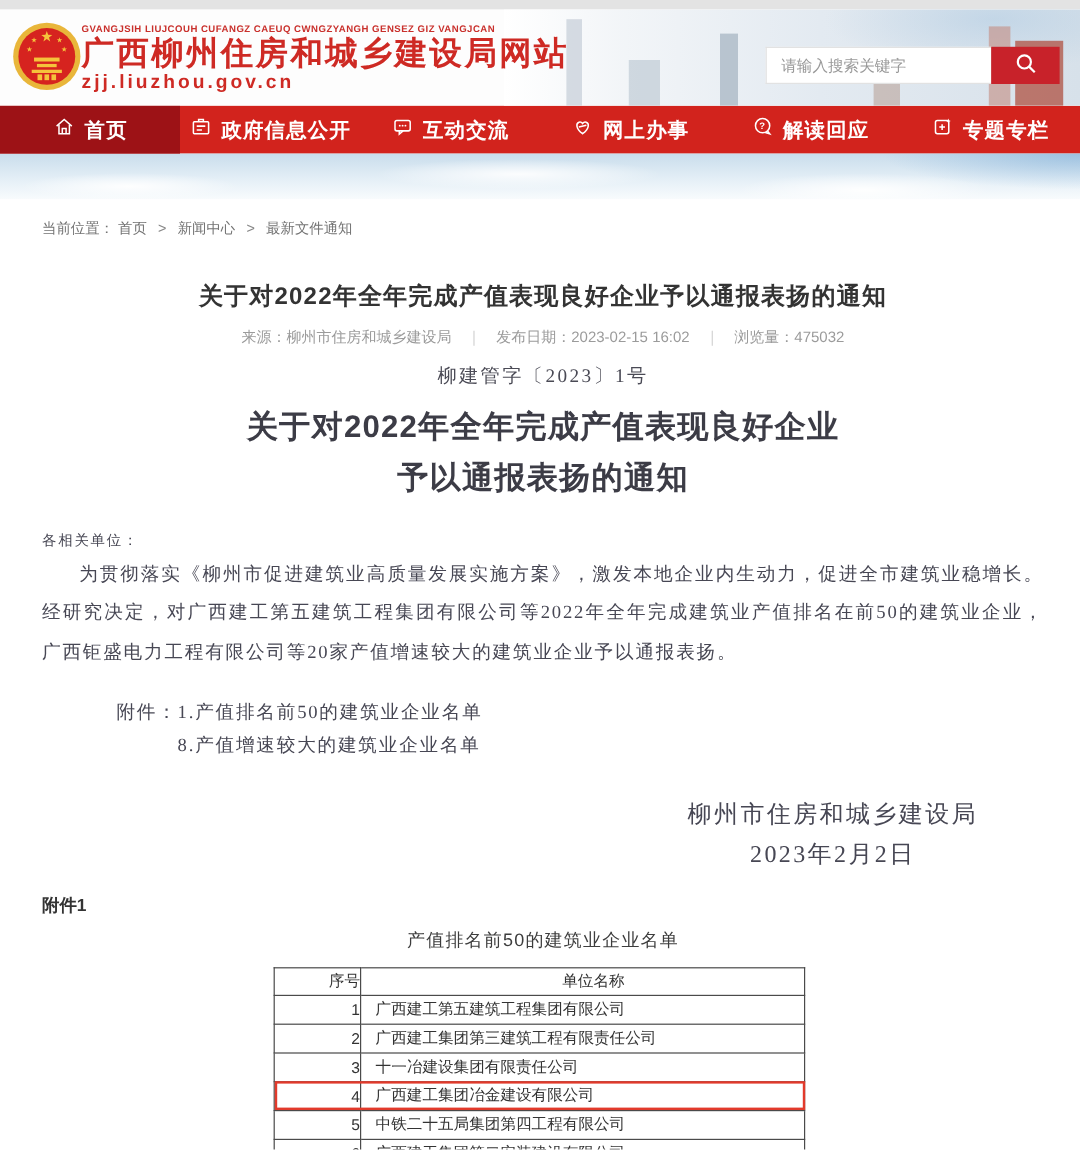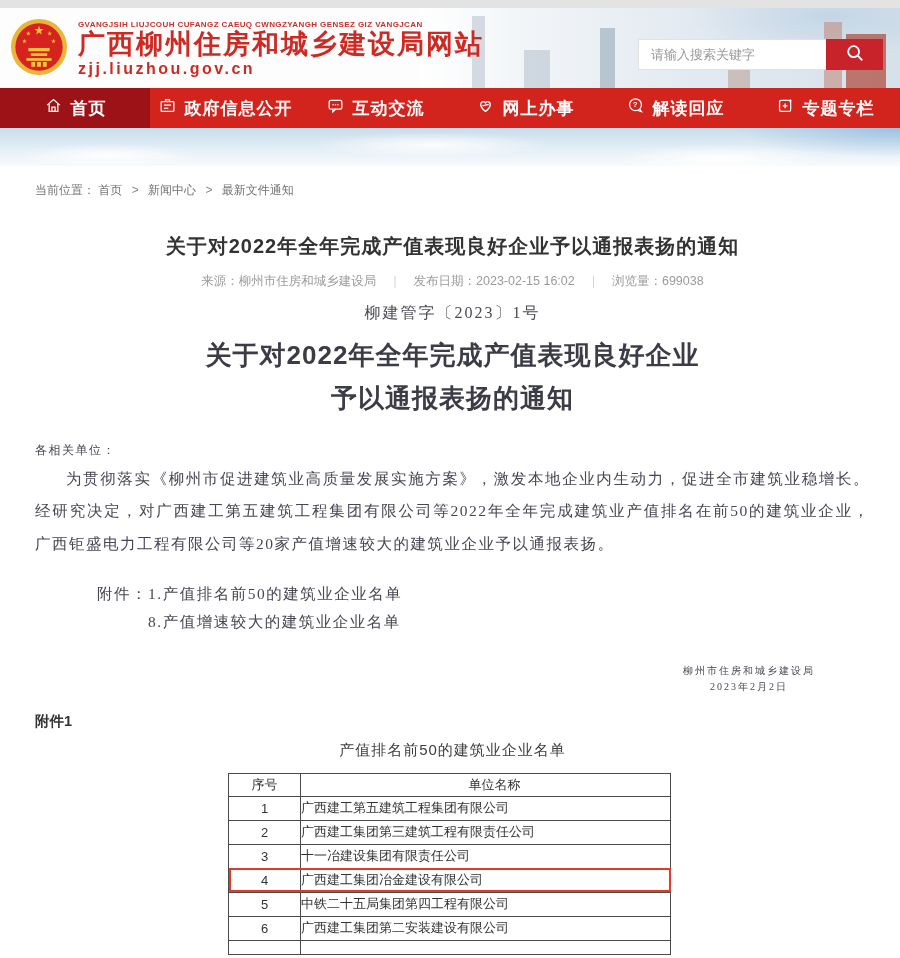--- a/index.html
+++ b/index.html
@@ -15,21 +15,21 @@
       radial-gradient(ellipse 200px 60px at 85% 10%, rgba(176,203,226,.55), transparent 70%),
       linear-gradient(90deg, #ffffff 0%, rgba(234,239,244,.55) 20%, #e3eaf1 55%, #d7e1ea 100%); }
   .bld { position:absolute; bottom:0; opacity:.8; }
   .b1 { right:14px;  width:40px; height:54px; background:#b25a4c; }
   .b2 { right:58px;  width:18px; height:66px; background:#c49288; opacity:.65; }
   .b3 { right:150px; width:22px; height:44px; background:#b9a49a; opacity:.6; }
   .b4 { right:285px; width:15px; height:60px; background:#a7b6c3; opacity:.75; }
   .b5 { right:350px; width:26px; height:38px; background:#bcc8d3; opacity:.65; }
   .b6 { right:415px; width:13px; height:72px; background:#c4cdd7; opacity:.7; }
 
-  .logo-block { position:absolute; left:10px; top:10px; display:flex; gap:10px; cursor:pointer; }
+  .logo-block { position:absolute; left:10px; top:10px; display:flex; cursor:pointer; }
   .logo-text { padding-top:2px; }
   .zhuang-title { font-size:8px; font-weight:bold; color:#c9302c; letter-spacing:.4px; }
   .site-title { font-size:27px; font-weight:bold; color:#ce2a24; letter-spacing:2px; line-height:1.15; }
   .site-url { font-size:16px; font-weight:bold; color:#ce2a24; letter-spacing:2.5px; }
 
   .search-box { position:absolute; left:638px; top:31px; display:flex; z-index:3; }
   .search-input { width:188px; height:31px; border:1px solid #e2e2e2; border-right:none;
     background:#fff; padding:0 12px; font-size:13px; color:#333; outline:none; }
   .search-input::placeholder { color:#999; }
   .search-btn { width:57px; height:31px; background:#c8222a; border:none; cursor:pointer;
@@ -70,32 +70,32 @@
   .doc-body { font-family:"Liberation Serif", serif; color:#474754; }
   .salutation { margin-top:22px; font-size:12px; letter-spacing:1.5px; }
   .doc-paragraph { margin-top:4px; font-size:15.5px; line-height:2.1; text-align:justify;
     text-indent:2em; letter-spacing:1.5px; }
 
   .attachments { margin-top:20px; margin-left:62px; display:flex; font-size:15.5px;
     letter-spacing:1.5px; line-height:1.75; }
   .attach-label { flex:none; }
 
   .signature { margin-top:28px; text-align:right; padding-right:55px; }
-  .signature-block { display:inline-block; text-align:center; font-size:10px;
+  .signature-block { display:inline-block; text-align:center; font-size:20px;
     letter-spacing:2px; line-height:1.65; }
 
   .appendix-label { margin-top:16px; font-size:14.5px; font-weight:bold; color:#333; }
   .table-title { text-align:center; margin-top:10px; font-size:15px; color:#3d3d3d; letter-spacing:1px; }
 
   .rank-table { border-collapse:collapse; margin-top:13px; margin-left:193px; }
   .rank-table th, .rank-table td { border:1px solid #4a4a4a; font-size:13px; color:#333;
     font-weight:normal; }
-  .col-no { width:72px; text-align:center; }
+  .col-no { width:72px; text-align:right; }
   .col-name { width:370px; text-align:center;padding-left:18px; }
-  .rank-table td.cell-name { text-align:left; }
+  .rank-table td.cell-name { text-align:left; padding-left:12px; }
   .rank-table th { height:23px; }
   .rank-table td { height:24px; }
   .row-highlighted { outline:2.5px solid #e23a2b; outline-offset:-2px; }
   .row-sliver td { height:14px; }
 </style>
 </head>
 <body>
 
 <div class="top-strip"></div>
 
@@ -225,21 +225,21 @@
     <span class="crumb">最新文件通知</span>
   </div>
 
   <h1 class="article-title">关于对2022年全年完成产值表现良好企业予以通报表扬的通知</h1>
 
   <div class="article-meta">
     <span>来源：柳州市住房和城乡建设局</span>
     <span class="meta-sep">｜</span>
     <span>发布日期：2023-02-15 16:02</span>
     <span class="meta-sep">｜</span>
-    <span>浏览量：699038</span>
+    <span>浏览量：475032</span>
   </div>
 
   <div class="doc-number">柳建管字〔2023〕1号</div>
 
   <h2 class="doc-heading">
     <div>关于对2022年全年完成产值表现良好企业</div>
     <div>予以通报表扬的通知</div>
   </h2>
 
   <div class="doc-body">

